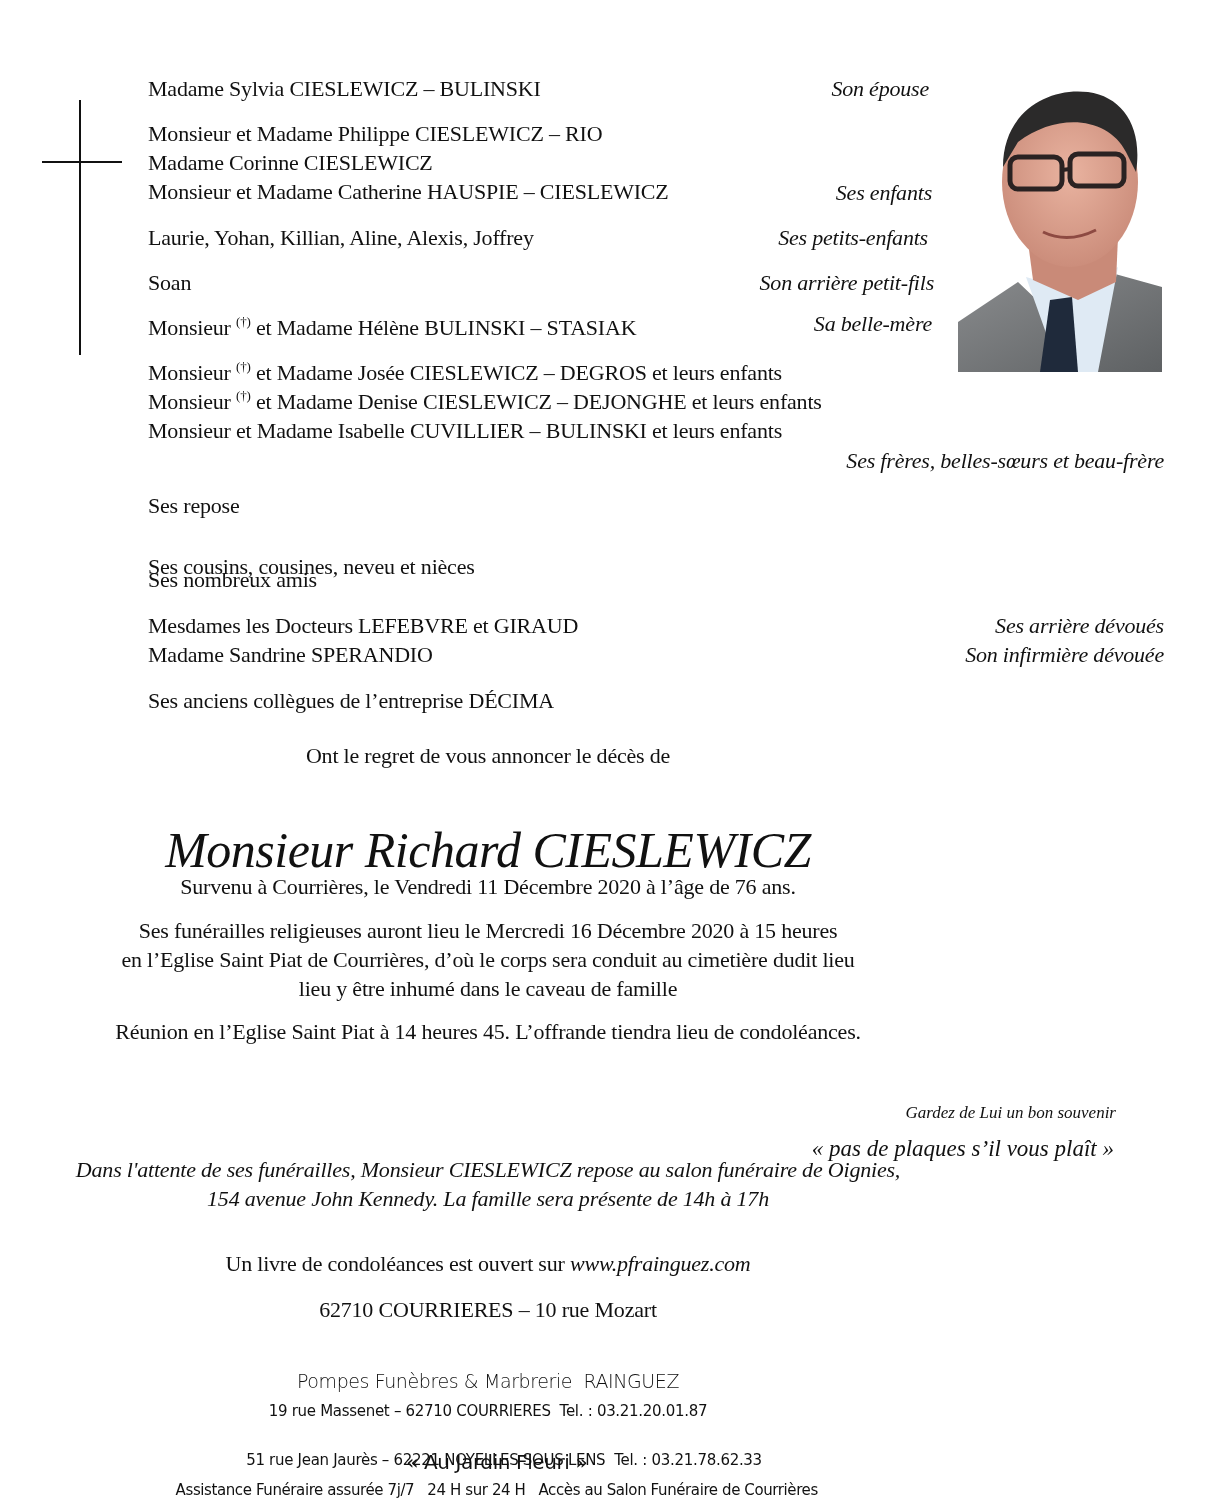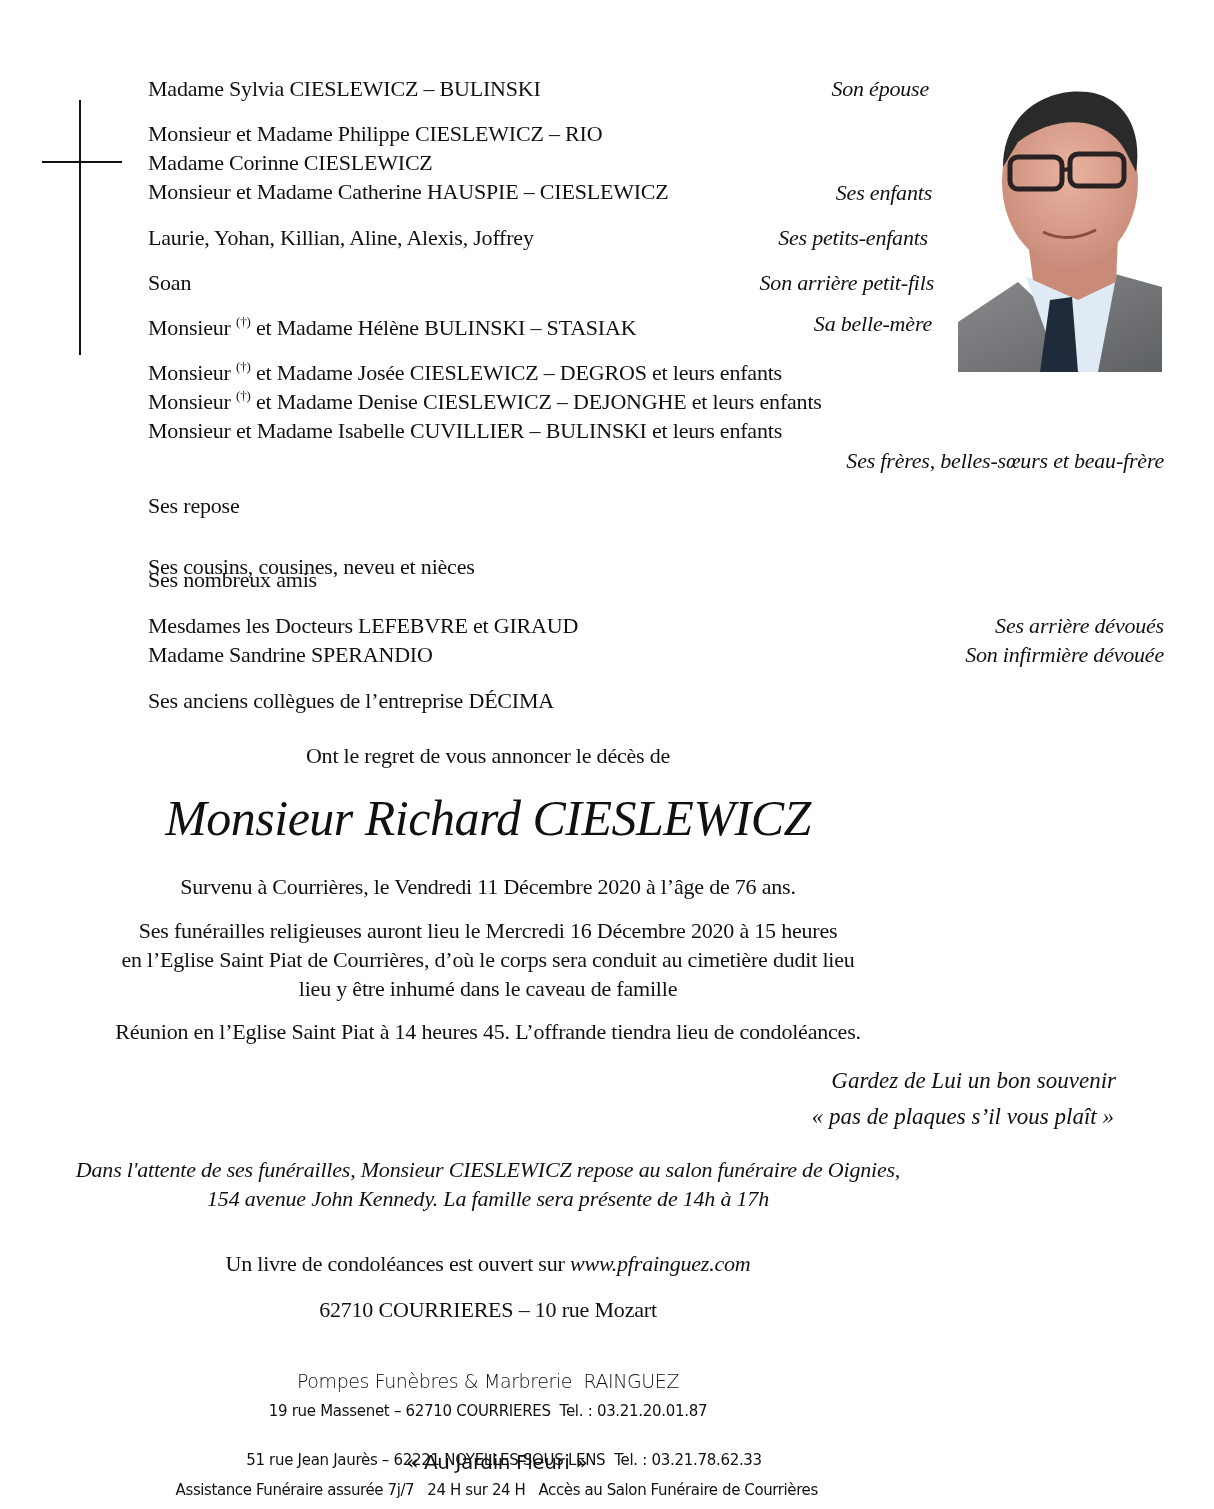--- a/index.html
+++ b/index.html
@@ -1,17 +1,17 @@
 <!DOCTYPE html>
 <html><head>
 <meta charset="utf-8">
 <style>
   html, body { margin: 0; padding: 0; background: #ffffff; }
   body { width: 1214px; height: 1509px; position: relative; overflow: hidden; color: #111; }
-  .serif { font-family: "Liberation Serif", "DejaVu Serif", serif; }
+  .serif { font-family: "Liberation Serif", "DejaVu Serif", serif; margin-top: 32px; }
   .sans { font-family: "DejaVu Sans", "Liberation Sans", sans-serif; }
   .abs { position: absolute; white-space: nowrap; }
   .txt { font-family: "Liberation Serif", serif; font-size: 22px; line-height: 29px; letter-spacing: -0.2px; }
   .it { font-style: italic; }
   .center { text-align: center; left: 0; width: 976px; }
   sup.dag { font-size: 13px; vertical-align: 9px; line-height: 0; }
 
   .cross-v { position: absolute; left: 79px; top: 100px; width: 2px; height: 255px; background: #111; }
   .cross-h { position: absolute; left: 42px; top: 161px; width: 80px; height: 2px; background: #111; }
 
@@ -112,21 +112,21 @@
   <div class="abs serif it center" style="top:788px; font-size:50px; line-height:60px; letter-spacing:-0.5px;">Monsieur Richard CIESLEWICZ</div>
 
   <div class="abs txt center" style="top:872px;">Survenu à Courrières, le Vendredi 11 Décembre 2020 à l’âge de 76 ans.</div>
 
   <div class="abs txt center" style="top:916px;">Ses funérailles religieuses auront lieu le Mercredi 16 Décembre 2020 à 15 heures</div>
   <div class="abs txt center" style="top:945px;">en l’Eglise Saint Piat de Courrières, d’où le corps sera conduit au cimetière dudit lieu</div>
   <div class="abs txt center" style="top:974px;">lieu y être inhumé dans le caveau de famille</div>
 
   <div class="abs txt center" style="top:1017px;">Réunion en l’Eglise Saint Piat à 14 heures 45. L’offrande tiendra lieu de condoléances.</div>
 
-  <div class="abs serif it" style="right:98px; top:1065px; font-size:23px; line-height:32px;">Gardez de Lui un bon souvenir</div>
+  <div class="abs serif it" style="right:98px; top:1065px; font-size:17px; line-height:32px;">Gardez de Lui un bon souvenir</div>
   <div class="abs serif it" style="right:100px; top:1103px; font-size:23px; line-height:28px;">« pas de plaques s’il vous plaît »</div>
 
   <div class="abs txt it center" style="top:1155px;">Dans l'attente de ses funérailles, Monsieur CIESLEWICZ repose au salon funéraire de Oignies,</div>
   <div class="abs txt it center" style="top:1184px;">154 avenue John Kennedy. La famille sera présente de 14h à 17h</div>
 
   <div class="abs txt center" style="top:1249px;">
     <span>Un livre de condoléances est ouvert sur</span>
     <span class="it">www.pfrainguez.com</span>
   </div>
 

